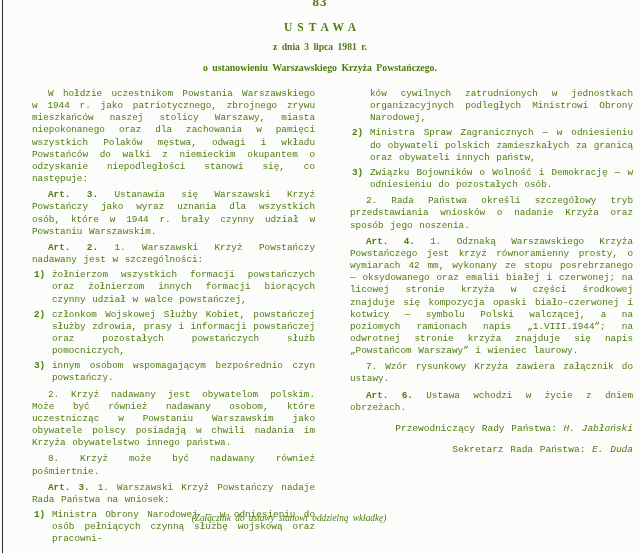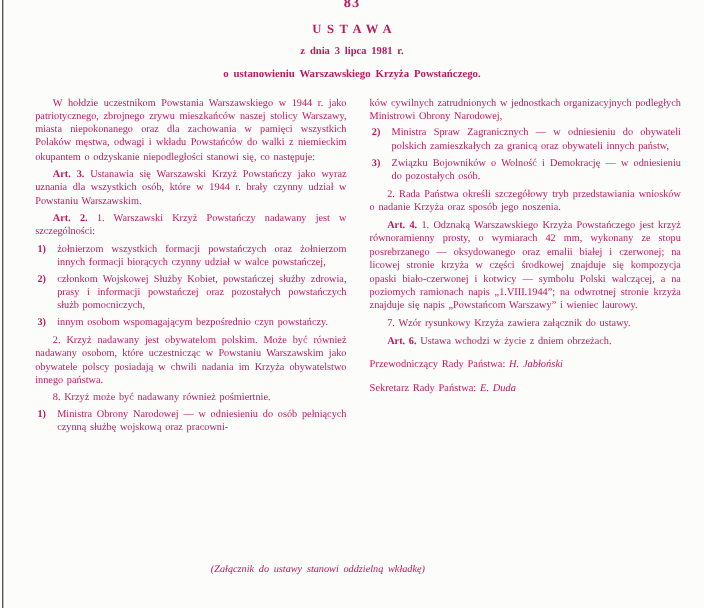--- a/index.html
+++ b/index.html
@@ -7,21 +7,21 @@
     padding: 0;
     background: #ffffff;
   }
   .page {
     position: relative;
     width: 640px;
     height: 553px;
     background: #fcfcfb;
     overflow: hidden;
     font-family: "Liberation Serif", "DejaVu Serif", serif;
-    color: #be185d;
+    color: #4d7c0f;
     -webkit-font-smoothing: antialiased;
   }
   .scan-edge-left {
     position: absolute;
     left: 2px;
     top: 0;
     width: 1px;
     height: 553px;
     background: #2a2a2a;
   }
@@ -51,40 +51,41 @@
   }
   .law-subject {
     margin-top: 10px;
     font-weight: bold;
     font-size: 9.8px;
     word-spacing: 2px;
   }
   .columns {
     display: flex;
     margin: 13px 22px 0 32px;
-    gap: 21px;
+    gap: 35px;
     font-size: 9.35px;
     line-height: 12.15px;
+    font-family: Liberation Mono, monospace;
   }
   .col { width: 283px; flex: none; }
   .para {
     margin: 2px 0 3px 0;
     text-align: justify;
     word-spacing: 1px;
   }
   .indent { text-indent: 16px; }
   .art { margin-top: 4px; }
   .lead { font-weight: bold; }
   .li { display: flex; margin: 3px 0 3px 2px; }
   .li-no { width: 18px; flex: none; font-weight: bold; }
   .li-text { flex: 1; text-align: justify; word-spacing: 1px; }
-  .cont { }
+  .cont { margin-left: 20px; }
   .sig {
     margin: 9px 0 0 0;
-    text-align: left;
+    text-align: right;
     word-spacing: 1px;
     font-size: 9.5px;
   }
   .sig .sig-name { font-style: italic; }
   .footnote {
     position: absolute;
     left: 0;
     width: 578px;
     bottom: 30px;
     text-align: center;
@@ -124,20 +125,21 @@
         <span class="li-text">członkom Wojskowej Służby Kobiet, powstańczej służby zdrowia, prasy i informacji powstańczej oraz pozostałych powstańczych służb pomocniczych,</span>
       </div>
       <div class="li">
         <span class="li-no">3)</span>
         <span class="li-text">innym osobom wspomagającym bezpośrednio czyn powstańczy.</span>
       </div>
 
       <p class="para indent art">2. Krzyż nadawany jest obywatelom polskim. Może być również nadawany osobom, które uczestnicząc w Powstaniu Warszawskim jako obywatele polscy posiadają w chwili nadania im Krzyża obywatelstwo innego państwa.</p>
       <p class="para indent art">8. Krzyż może być nadawany również pośmiertnie.</p>
 
+      <p class="para indent art"><span class="lead">Art. 3.</span> <span>1. Warszawski Krzyż Powstańczy nadaje Rada Państwa na wniosek:</span></p>
 
       <div class="li">
         <span class="li-no">1)</span>
         <span class="li-text">Ministra Obrony Narodowej — w odniesieniu do osób pełniących czynną służbę wojskową oraz pracowni-</span>
       </div>
     </div>
 
     <div class="col">
       <p class="para cont">ków cywilnych zatrudnionych w jednostkach organizacyjnych podległych Ministrowi Obrony Narodowej,</p>
 
@@ -153,19 +155,19 @@
       <p class="para indent art">2. Rada Państwa określi szczegółowy tryb przedstawiania wniosków o nadanie Krzyża oraz sposób jego noszenia.</p>
 
       <p class="para indent art"><span class="lead">Art. 4.</span> <span>1. Odznaką Warszawskiego Krzyża Powstańczego jest krzyż równoramienny prosty, o wymiarach 42 mm, wykonany ze stopu posrebrzanego — oksydowanego oraz emalii białej i czerwonej; na licowej stronie krzyża w części środkowej znajduje się kompozycja opaski biało-czerwonej i kotwicy — symbolu Polski walczącej, a na poziomych ramionach napis „1.VIII.1944”; na odwrotnej stronie krzyża znajduje się napis „Powstańcom Warszawy” i wieniec laurowy.</span></p>
 
       <p class="para indent art">7. Wzór rysunkowy Krzyża zawiera załącznik do ustawy.</p>
 
 
       <p class="para indent art"><span class="lead">Art. 6.</span> <span>Ustawa wchodzi w życie z dniem obrzeżach.</span></p>
 
       <p class="sig"><span>Przewodniczący Rady Państwa:</span> <span class="sig-name">H. Jabłoński</span></p>
-      <p class="sig"><span>Sekretarz Rady Państwa:</span> <span class="sig-name">E. Duda</span></p>
+      <p class="sig"><span>Sekretarz Rada Państwa:</span> <span class="sig-name">E. Duda</span></p>
     </div>
 
   </div>
 
   <div class="footnote">(Załącznik do ustawy stanowi oddzielną wkładkę)</div>
 </div>
 
 </body></html>

